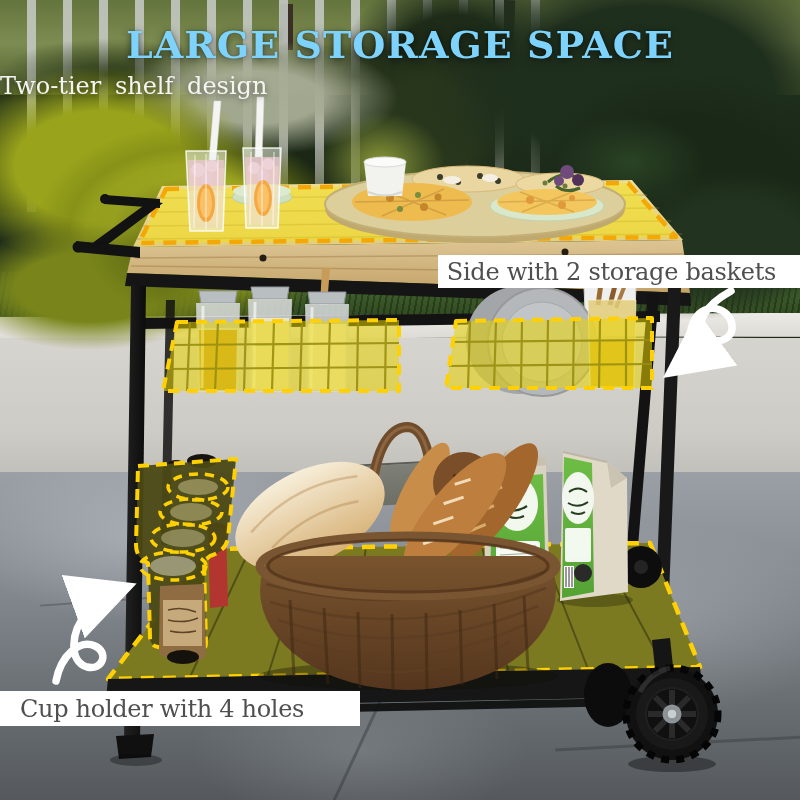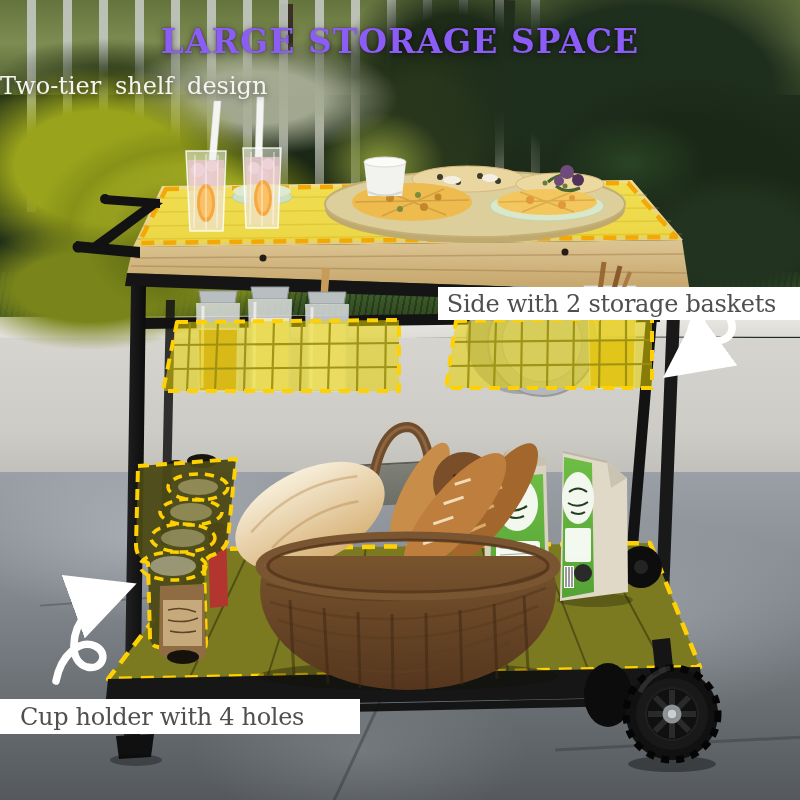--- a/index.html
+++ b/index.html
@@ -32,29 +32,29 @@
       radial-gradient(300px 140px at 80% 45%,rgba(205,210,216,.30),rgba(0,0,0,0) 70%),
       radial-gradient(240px 110px at 45% 85%,rgba(190,196,203,.22),rgba(0,0,0,0) 70%),
       linear-gradient(180deg,#9aa0a6 0%,#878d93 30%,#6e7478 62%,#55595d 100%);}
   .slab{left:330px;top:462px;width:156px;height:42px;background:linear-gradient(180deg,#7e7f76,#6d6e66);
     transform:rotate(-3deg);border-top:2px solid #5c5d55;}
   .seam1{left:368px;top:632px;width:3px;height:185px;background:rgba(40,44,48,.38);transform:rotate(25deg);}
   .seam2{left:40px;top:598px;width:190px;height:2px;background:rgba(50,54,58,.35);transform:rotate(-4deg);}
   .seam3{left:555px;top:742px;width:250px;height:3px;background:rgba(38,42,46,.32);transform:rotate(-3deg);}
 
   
-  .title{left:0;top:22px;width:800px;text-align:center;color:#8b5cf6;
-    font-size:33px;font-weight:bold;letter-spacing:1px;
+  .title{left:0;top:22px;width:800px;text-align:center;color:#7dd3fc;
+    font-size:38px;font-weight:bold;letter-spacing:1px;
     text-shadow:0 2px 8px rgba(0,0,0,.55),0 0 2px rgba(0,0,0,.4);z-index:6;}
   .subtitle{left:0;top:72px;width:800px;text-align:left;color:#f4f4f0;
     font-size:24px;word-spacing:6px;text-shadow:0 2px 6px rgba(0,0,0,.5);z-index:6;}
   .callout{display:flex;align-items:center;background:#ffffff;color:#4f4f4f;
     font-size:24px;z-index:6;letter-spacing:-0.3px;}
-  .callout-baskets{left:438px;top:255px;width:362px;height:33px;justify-content:flex-end;padding-right:24px;margin-top:32px;}
-  .callout-cup{left:0;top:691px;width:360px;height:35px;justify-content:flex-start;padding-left:20px;margin-top:8px;}
+  .callout-baskets{left:438px;top:255px;width:362px;height:33px;justify-content:flex-end;padding-right:24px;}
+  .callout-cup{left:0;top:691px;width:360px;height:35px;justify-content:flex-start;padding-left:20px;}
 
   .scene-svg{left:0;top:0;width:800px;height:800px;z-index:3;}
 </style>
 </head>
 <body>
 
 <div id="stage">
 
   <div class="abs sky-lawn"></div>
   <div class="abs trunk1"></div>

